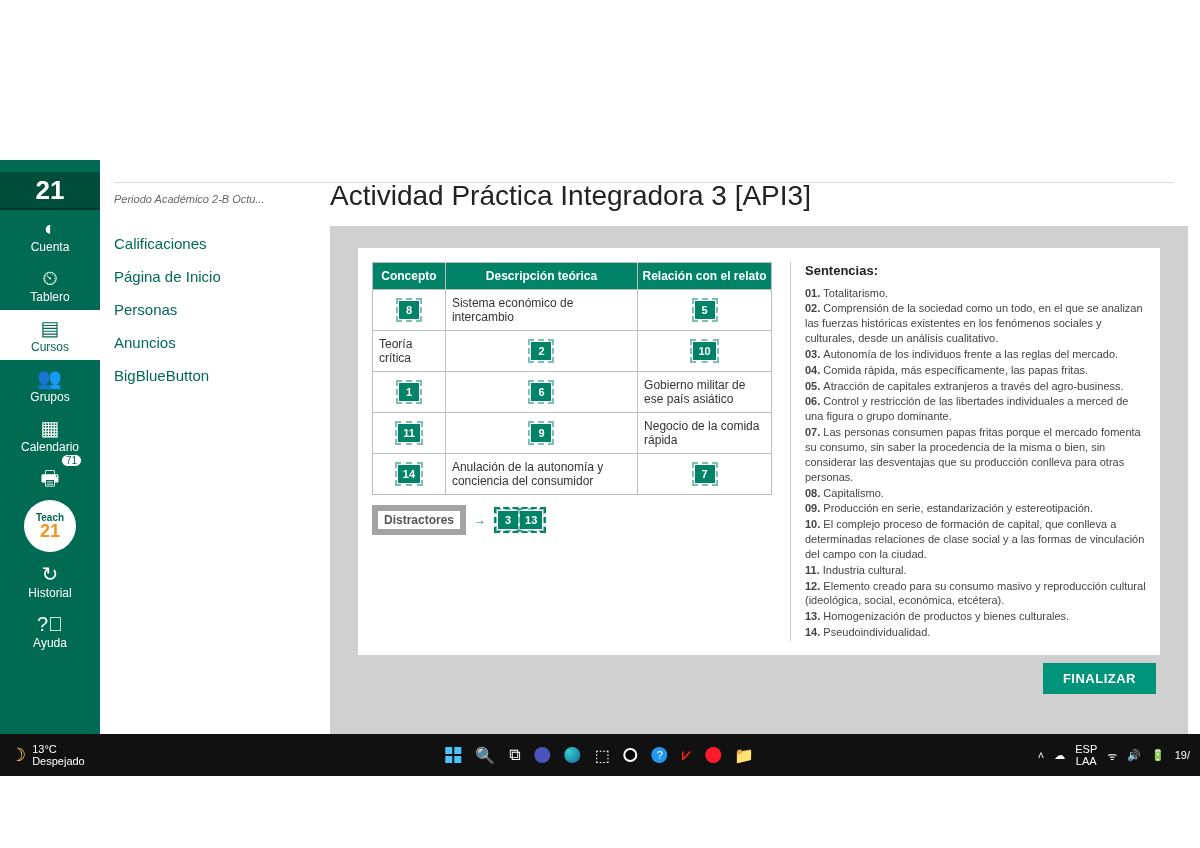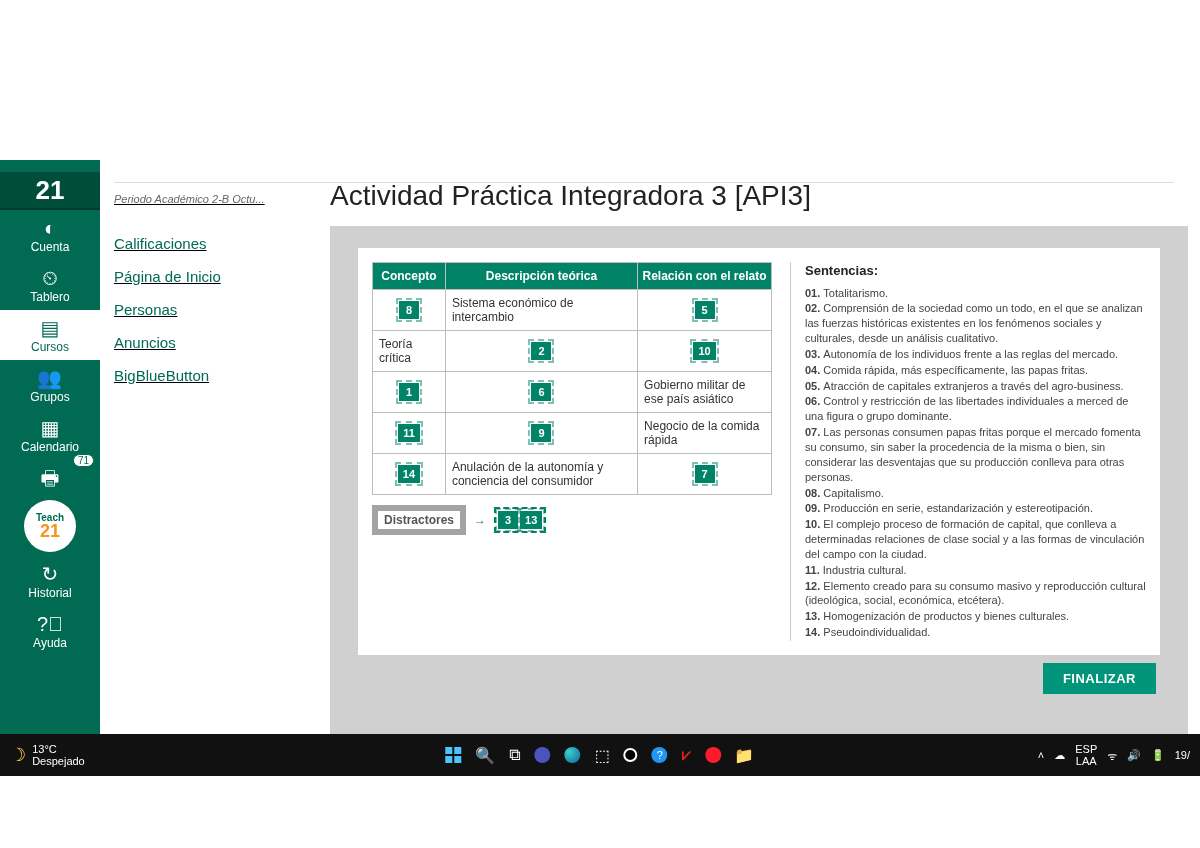--- a/index.html
+++ b/index.html
@@ -10,31 +10,31 @@
   .global-sidebar {
     position: absolute; left: 0; top: 0; width: 100px; bottom: 90px;
     background: #006a52; color: #fff; display: flex; flex-direction: column;
     align-items: center; padding-top: 12px;
   }
   .logo-21 { width: 100%; height: 38px; background: #004d3b; color: #fff; font-weight: 900; font-size: 26px; display: flex; align-items: center; justify-content: center; border-bottom: 2px solid #003a2d;}
   .gs-item { width: 100%; display: flex; flex-direction: column; align-items: center; padding: 8px 0 6px; font-size: 12px; cursor: pointer; }
   .gs-item.active { background: #fff; color: #006a52; }
   .gs-item .ico { font-size: 20px; line-height: 1; margin-bottom: 2px; }
   .gs-badge { position: relative; }
-  .gs-badge .cnt { position: absolute; top: -6px; right: 6px; background: #fff; color: #006a52; border-radius: 10px; font-size: 10px; padding: 0 4px; border: 1px solid #006a52;}
+  .gs-badge .cnt { position: absolute; top: -6px; right: 18px; background: #fff; color: #006a52; border-radius: 10px; font-size: 10px; padding: 0 4px; border: 1px solid #006a52;}
   .teach21-bubble {
     width: 52px; height: 52px; border-radius: 50%; background: #fff; color: #006a52;
     display: flex; flex-direction: column; align-items: center; justify-content: center;
     font-size: 10px; font-weight: bold; margin: 4px 0;
   }
   .teach21-bubble .big { font-size: 18px; color:#f7941d; font-weight: 900; line-height: 0.9; }
 
   .course-sidebar {
     position: absolute; left: 100px; top: 0; width: 230px; bottom: 90px;
-    padding: 22px 14px 0; background: #fff; text-decoration: underline;
+    padding: 22px 14px 0; background: #fff;
   }
   .course-sidebar hr { border: none; border-top: 1px solid #ddd; margin-bottom: 10px; width: 1060px; }
   .breadcrumb { font-size: 11px; color: #666; font-style: italic; margin-bottom: 22px; }
   .course-link { display: block; font-size: 15px; color: #006a52; padding: 8px 0; cursor: pointer; }
 
   .main {
     position: absolute; left: 330px; right: 12px; top: 0; bottom: 90px;
     display: flex; flex-direction: column;
   }
   .page-title { font-size: 28px; font-weight: 400; color: #222; margin-top: 20px; margin-bottom: 14px; }

